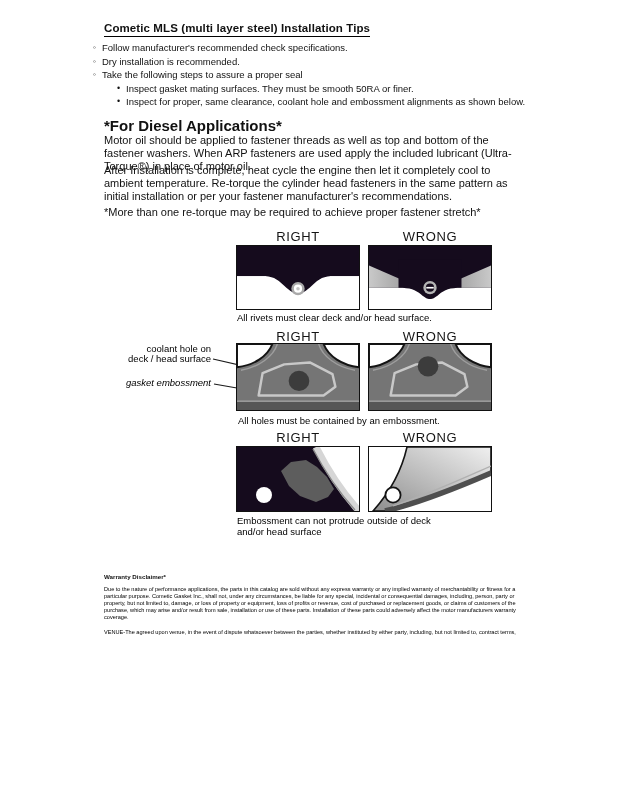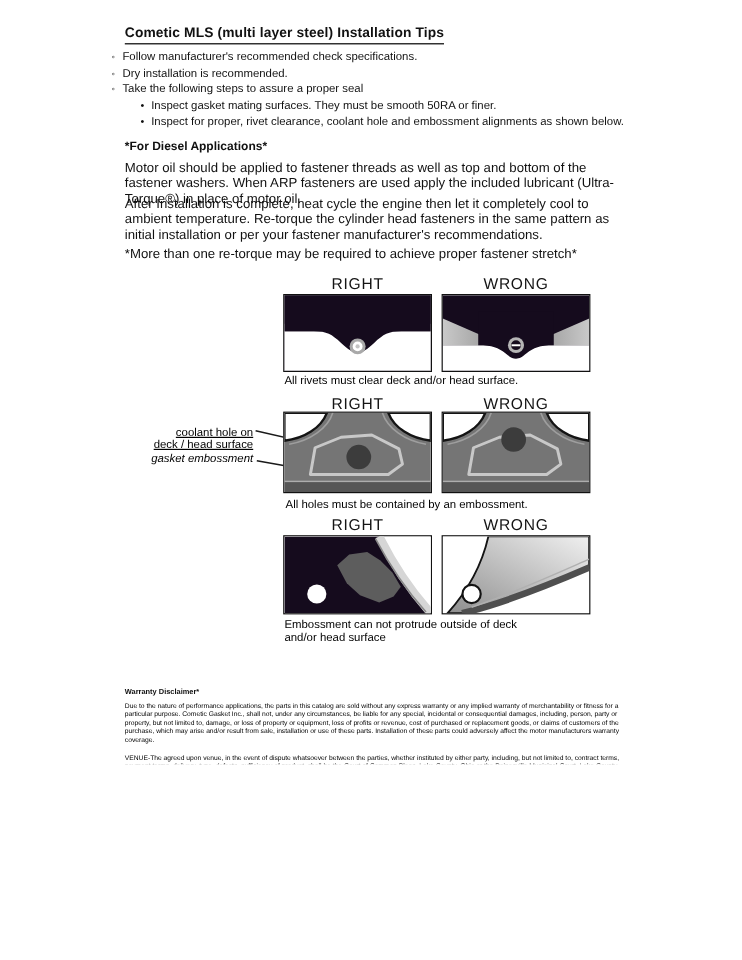--- a/index.html
+++ b/index.html
@@ -9,21 +9,21 @@
   
   .title{left:104px;top:22px;font-size:11.5px;font-weight:bold;letter-spacing:0.1px;}
   .title span{display:inline-block;padding-bottom:2px;border-bottom:1.6px solid #000;}
   
   .bullets{left:93px;top:41px;width:440px;font-size:9.5px;line-height:13.5px;}
   .b-item{display:flex;}
   .b-marker{width:9px;flex:0 0 9px;font-size:8px;line-height:13.5px;}
   .sub{margin-left:24px;}
   .sub .b-marker{font-size:9px;}
   
-  .diesel-h{left:104px;top:117px;font-size:10px;font-weight:bold;}
+  .diesel-h{left:104px;top:117px;font-size:15px;font-weight:bold;}
   .para{left:104px;width:424px;font-size:11px;line-height:13px;}
   .p1{top:134px;} .p2{top:164px;} .p3{top:206px;}
   
   .fig-label{width:124px;text-align:center;font-size:13px;letter-spacing:0.6px;color:#141414;}
   .figbox{width:124px;border:1.8px solid #111;box-sizing:border-box;background:#fff;}
   .figbox svg{display:block;width:100%;height:100%;}
   .h65{height:65px;} .h68{height:68px;} .h66{height:66px;}
   .caption{font-size:9.5px;line-height:10.5px;color:#000;white-space:pre-line;}
   .annot{font-size:9.5px;line-height:10px;text-align:right;white-space:pre-line;color:#000;}
   
@@ -53,21 +53,21 @@
     <div class="b-item">
       <span class="b-marker">◦</span>
       <span>Take the following steps to assure a proper seal</span>
     </div>
     <div class="b-item sub">
       <span class="b-marker">•</span>
       <span>Inspect gasket mating surfaces.  They must be smooth 50RA or finer.</span>
     </div>
     <div class="b-item sub">
       <span class="b-marker">•</span>
-      <span>Inspect for proper, rivet clearance, coolant hole and embossment alignments as shown below.</span>
+      <span>Inspect for proper, same clearance, coolant hole and embossment alignments as shown below.</span>
     </div>
   </div>
 
   <div class="abs diesel-h">*For Diesel Applications*</div>
   <div class="abs para p1">Motor oil should be applied to fastener threads as well as top and bottom of the fastener washers. When ARP fasteners are used apply the included lubricant (Ultra-Torque®) in place of motor oil.</div>
   <div class="abs para p3">*More than one re-torque may be required to achieve proper fastener stretch*</div>
   <div class="abs para p2">After Installation is complete, heat cycle the engine then let it completely cool to ambient temperature. Re-torque the cylinder head fasteners in the same pattern as initial installation or per your fastener manufacturer's recommendations.</div>
 
   <div class="abs fig-label" style="left:236px;top:229px;">RIGHT</div>
   <div class="abs fig-label" style="left:368px;top:229px;">WRONG</div>
@@ -104,21 +104,21 @@
       <circle cx="62" cy="43" r="6.8" fill="#b5b5b5"></circle>
       <circle cx="62" cy="43" r="4.2" style="fill:var(--gasket-dark)"></circle>
       <rect x="58.2" y="42.2" width="7.6" height="1.7" fill="#ffffff"></rect>
     </svg>
   </div>
   <div class="abs caption" style="left:237px;top:313px;">All rivets must clear deck and/or head surface.</div>
 
   <div class="abs fig-label" style="left:236px;top:329px;">RIGHT</div>
   <div class="abs fig-label" style="left:368px;top:329px;">WRONG</div>
 
-  <div class="abs annot" style="left:115px;top:356px;width:96px;text-decoration:underline;">coolant hole on
+  <div class="abs annot" style="left:115px;top:344px;width:96px;">coolant hole on
 deck / head surface</div>
   <div class="abs annot" style="left:113px;top:378px;width:98px;font-style:italic;">gasket embossment</div>
   <svg class="abs" style="left:115px;top:340px;" width="190" height="60" viewBox="0 0 190 60">
     <line x1="98" y1="19" x2="177" y2="37" stroke="#1a1a1a" stroke-width="1.2"></line>
     <line x1="99" y1="44" x2="139" y2="51" stroke="#1a1a1a" stroke-width="1.2"></line>
   </svg>
 
   <div class="abs figbox h68" style="left:236px;top:343px;">
     <svg viewBox="0 0 124 68" preserveAspectRatio="none">
       <rect width="124" height="68" style="fill:var(--gasket-gray)"></rect>

